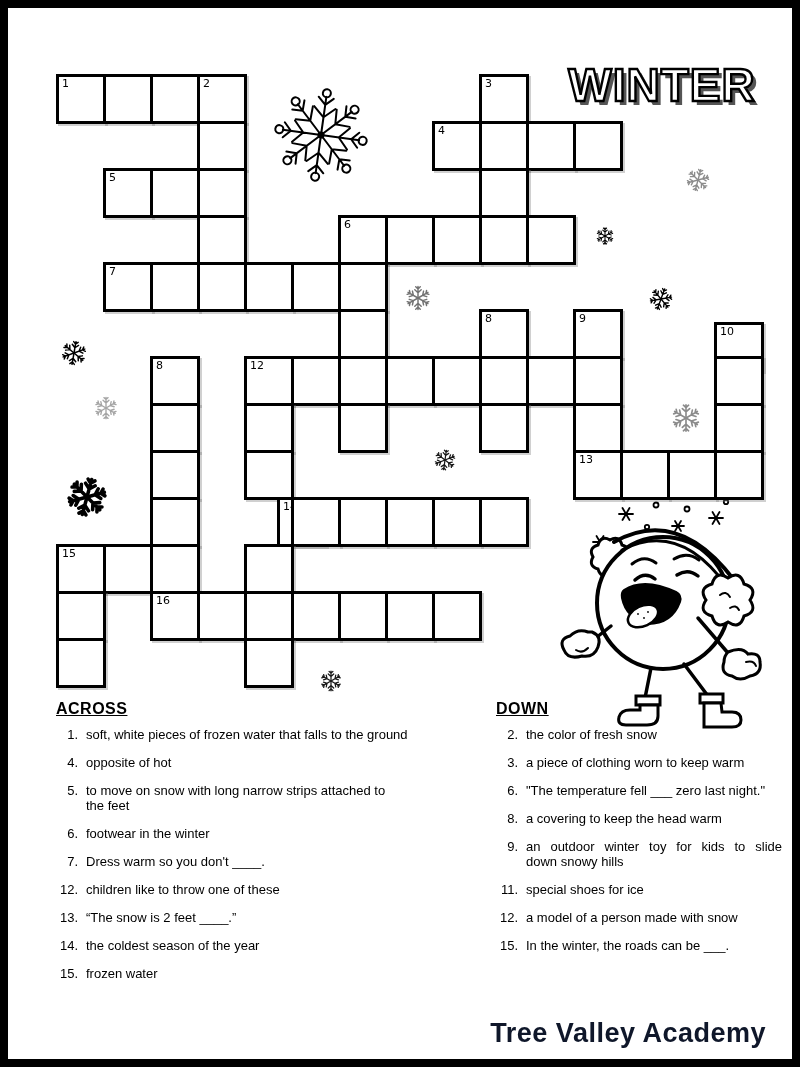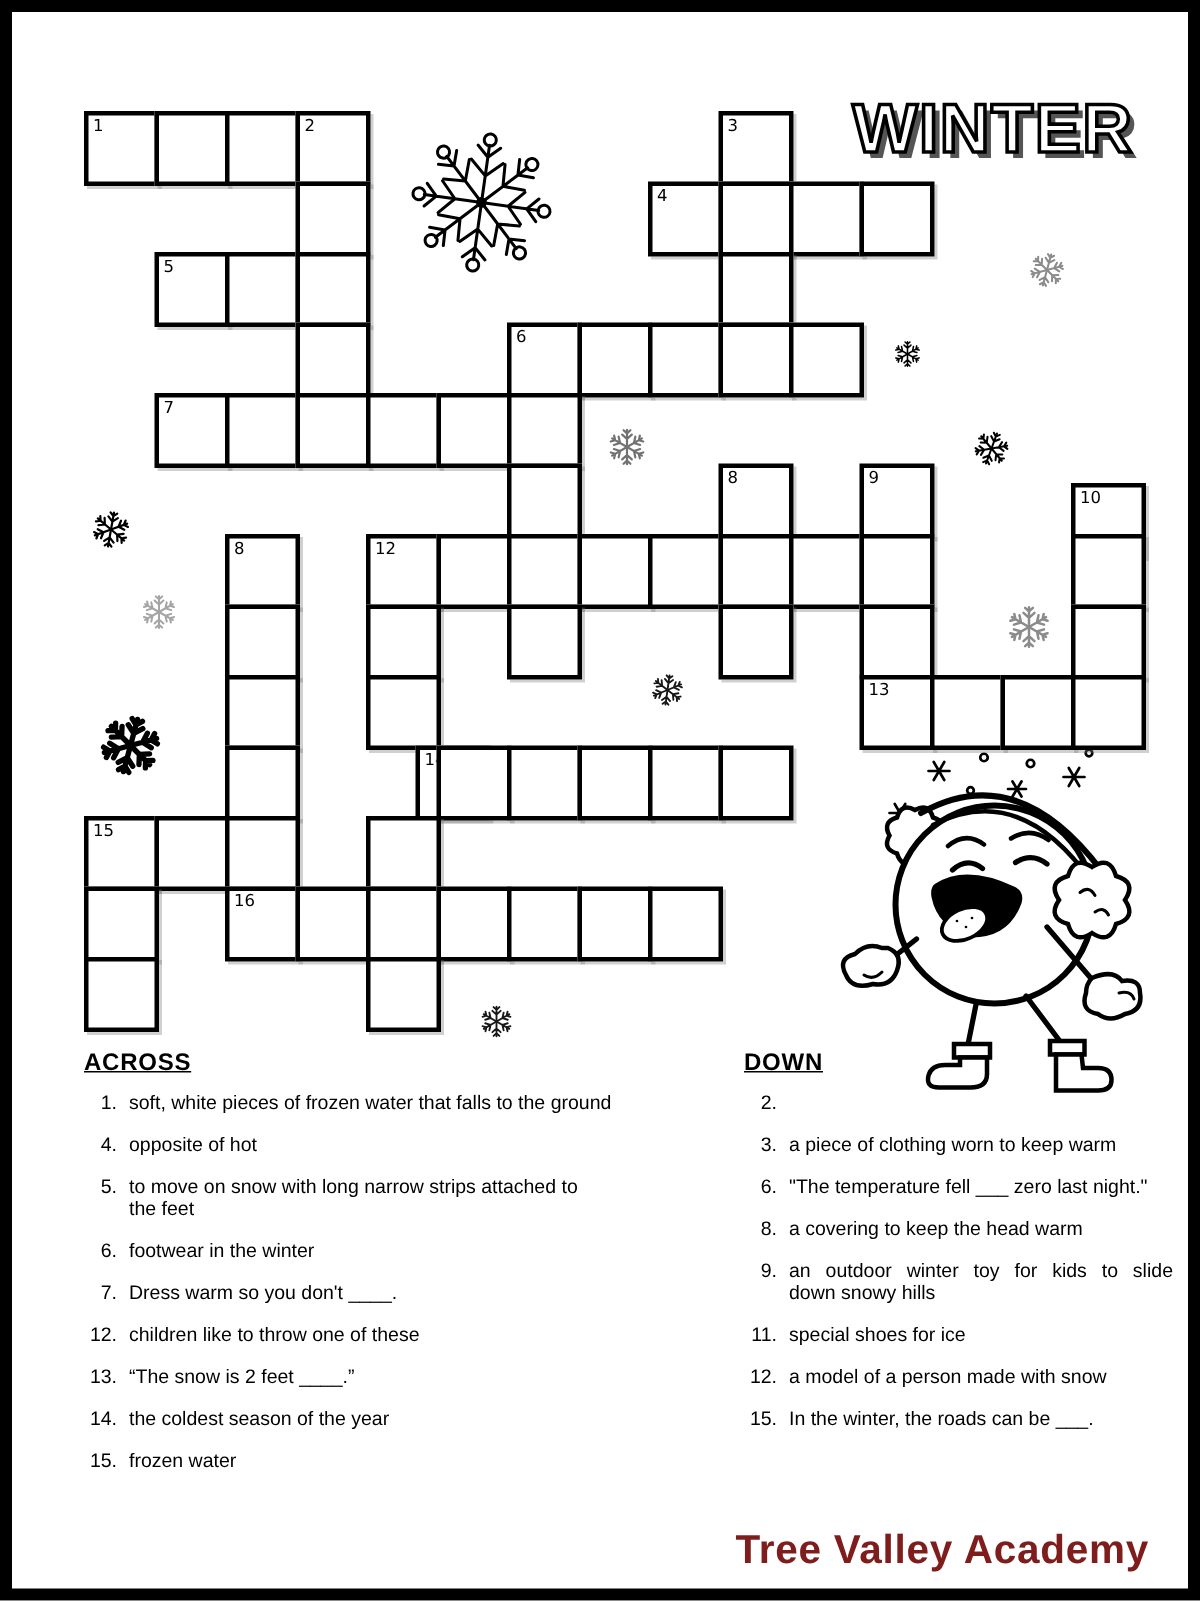--- a/index.html
+++ b/index.html
@@ -410,20 +410,23 @@
         <div class="clue-text">
           <div>frozen water</div>
         </div>
       </li>
     </ol>
 
   <div class="clue-head down">DOWN</div>
   <ol class="clue-list down" id="down-list">
       <li class="clue">
         <div class="clue-num">2.</div>
+        <div class="clue-text">
+          <div>the color of fresh snow</div>
+        </div>
       </li>
       <li class="clue">
         <div class="clue-num">3.</div>
         <div class="clue-text">
           <div>a piece of clothing worn to keep warm</div>
         </div>
       </li>
       <li class="clue">
         <div class="clue-num">6.</div>
         <div class="clue-text">
@@ -456,15 +459,15 @@
         </div>
       </li>
       <li class="clue">
         <div class="clue-num">15.</div>
         <div class="clue-text">
           <div>In the winter, the roads can be ___.</div>
         </div>
       </li>
     </ol>
 
-  <div class="credit" style="color: #7f1d1d;">Tree Valley Academy</div>
+  <div class="credit" style="color: #0f172a;">Tree Valley Academy</div>
 
 </div>
 
 </body></html>

